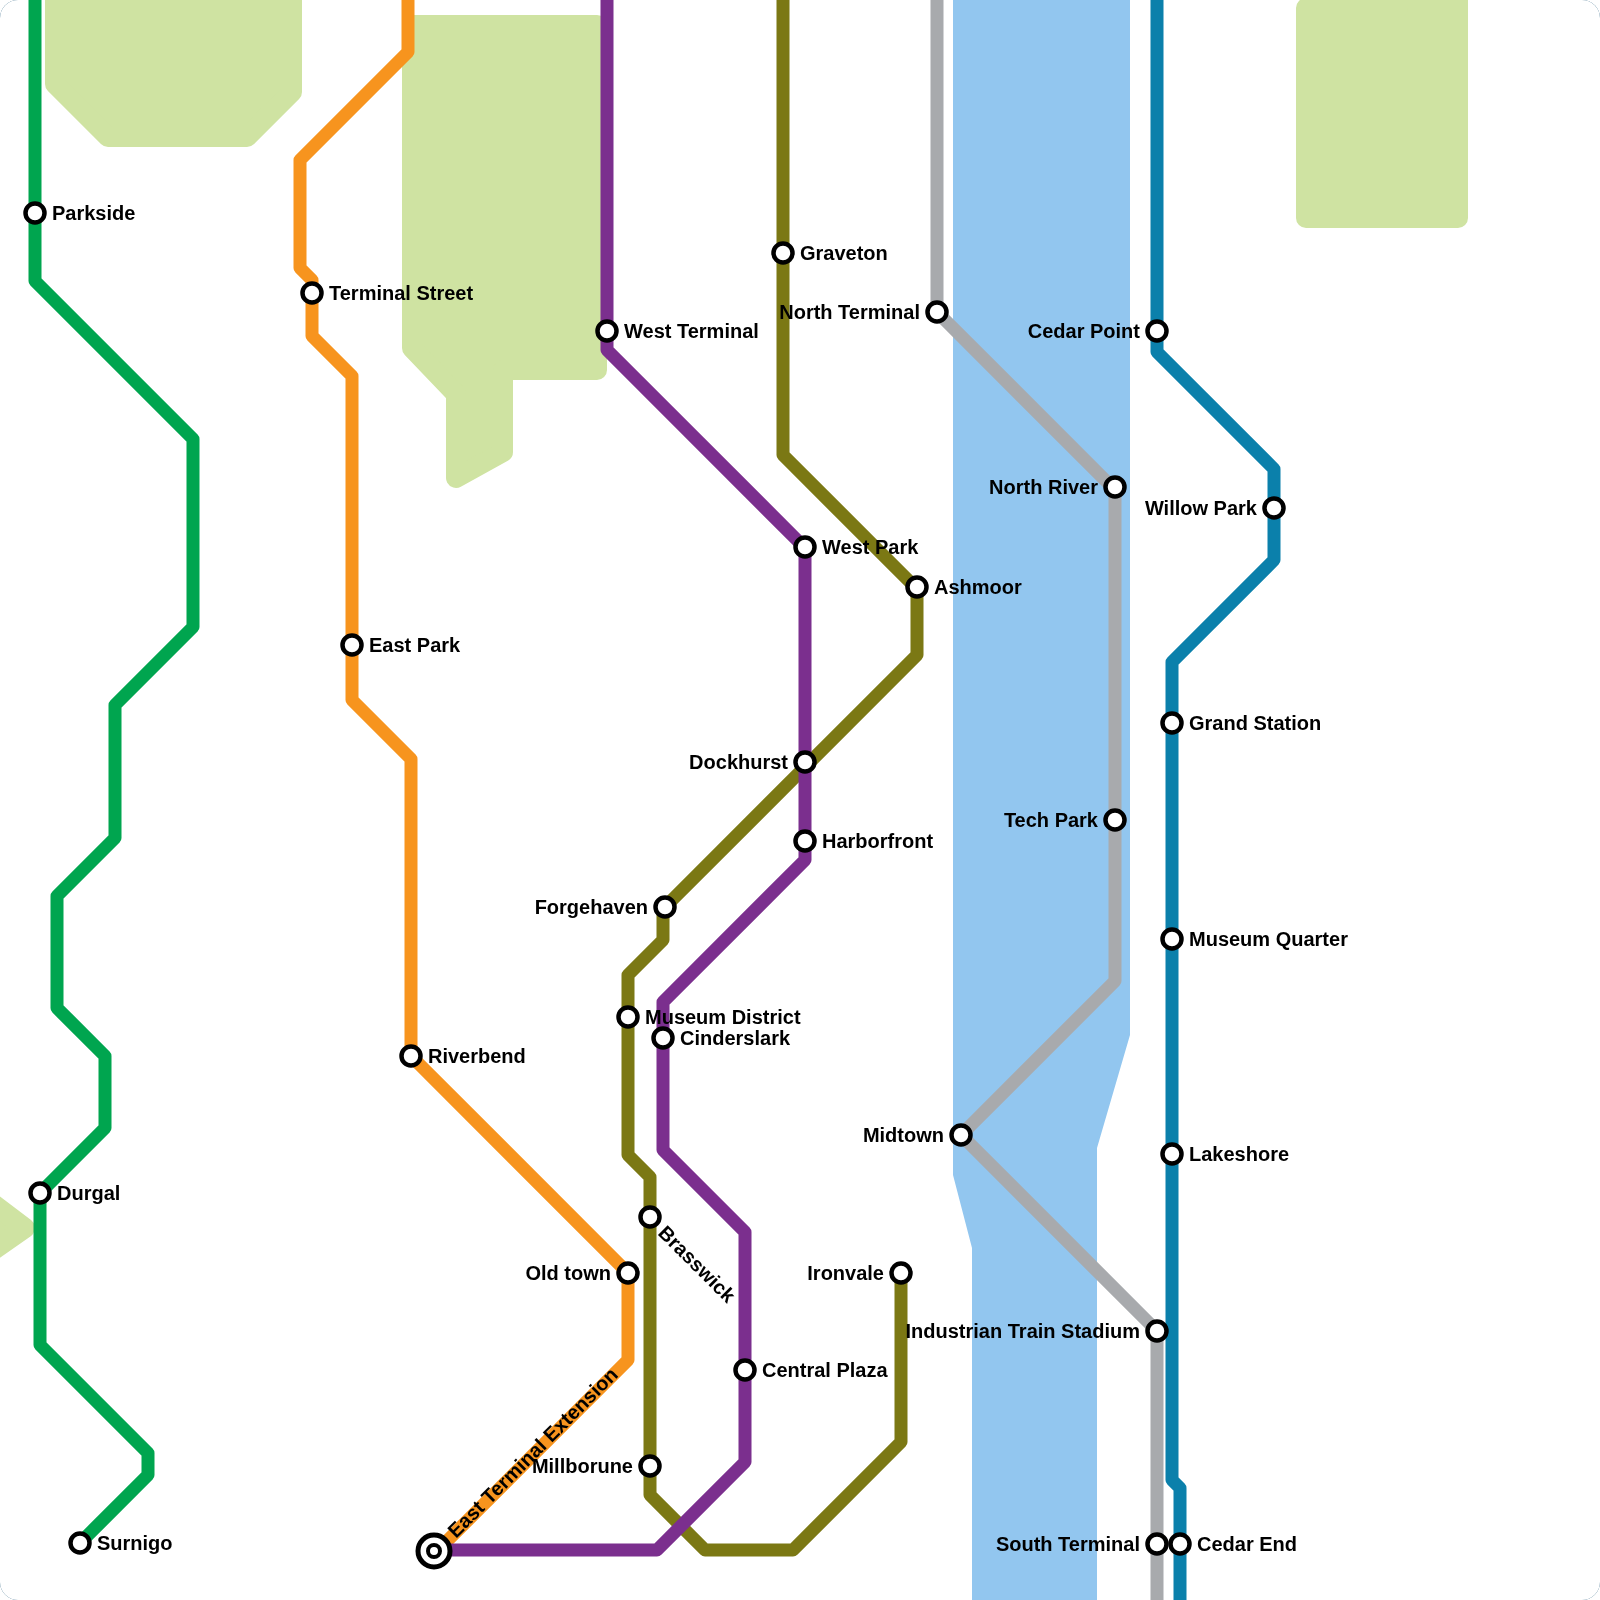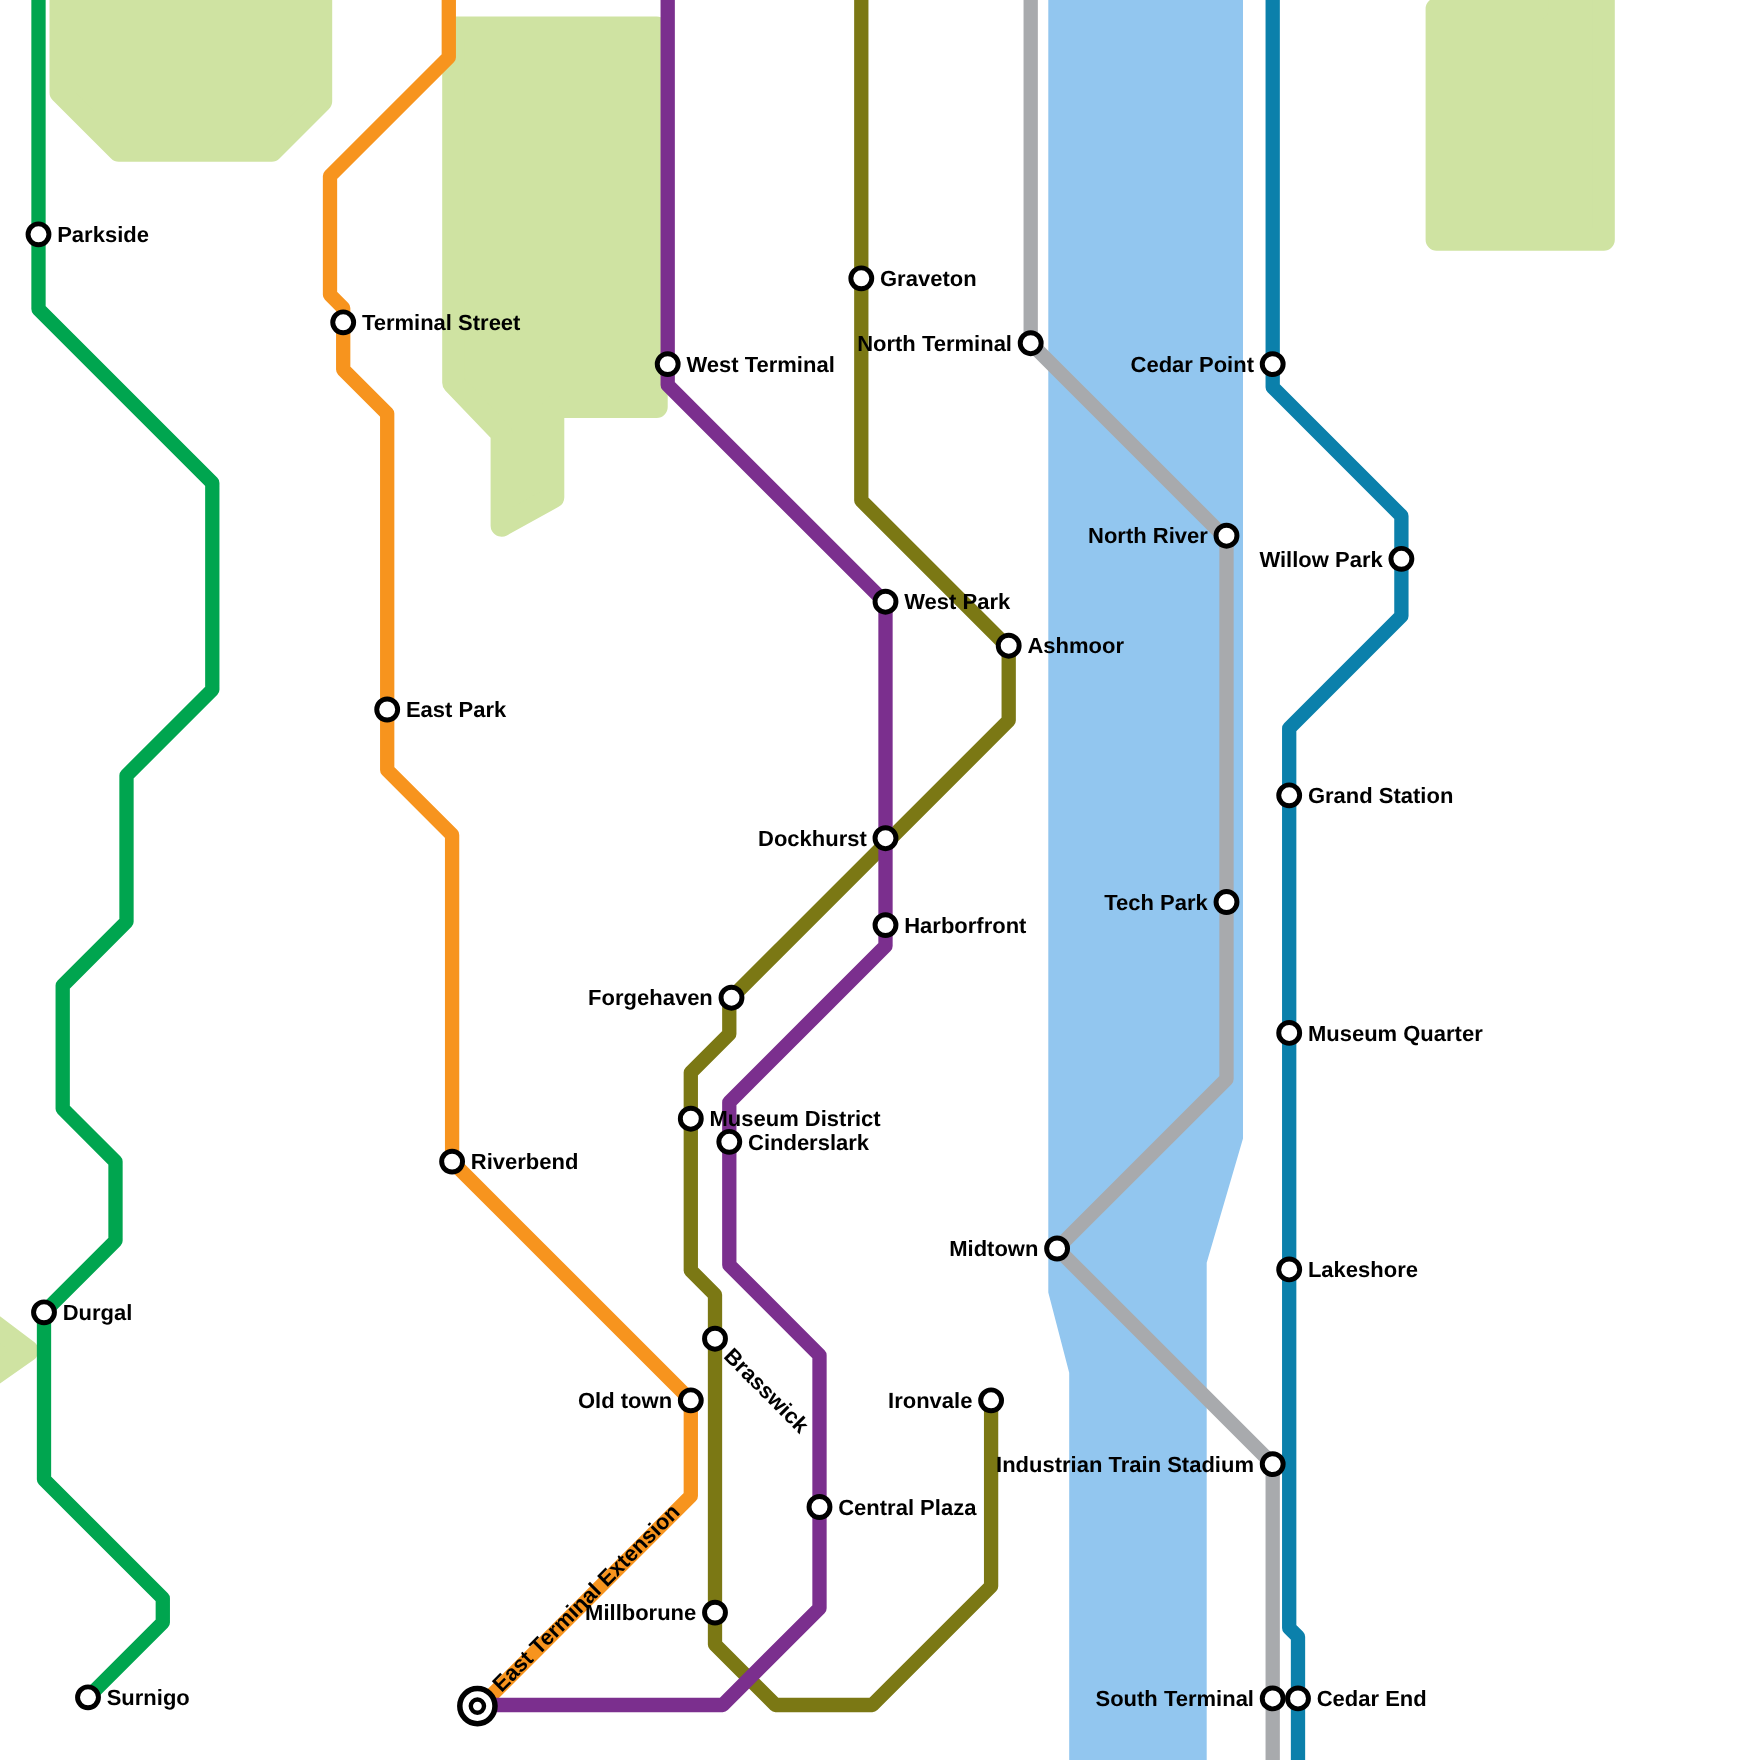--- a/index.html
+++ b/index.html
@@ -7,20 +7,21 @@
     padding: 0;
     background: #ffffff;
     font-family: "Liberation Sans", sans-serif;
   }
   .map-container {
     position: relative;
     width: 1600px;
     height: 1600px;
     overflow: hidden;
     background: #0c4a6e;
+    border-radius: 18px;
   }
   svg { display: block; width: 1600px; height: 1600px; }
   svg text {
     font-family: "Liberation Sans", "DejaVu Sans", sans-serif;
     font-weight: bold;
   }
 </style>
 </head>
 <body>
 

